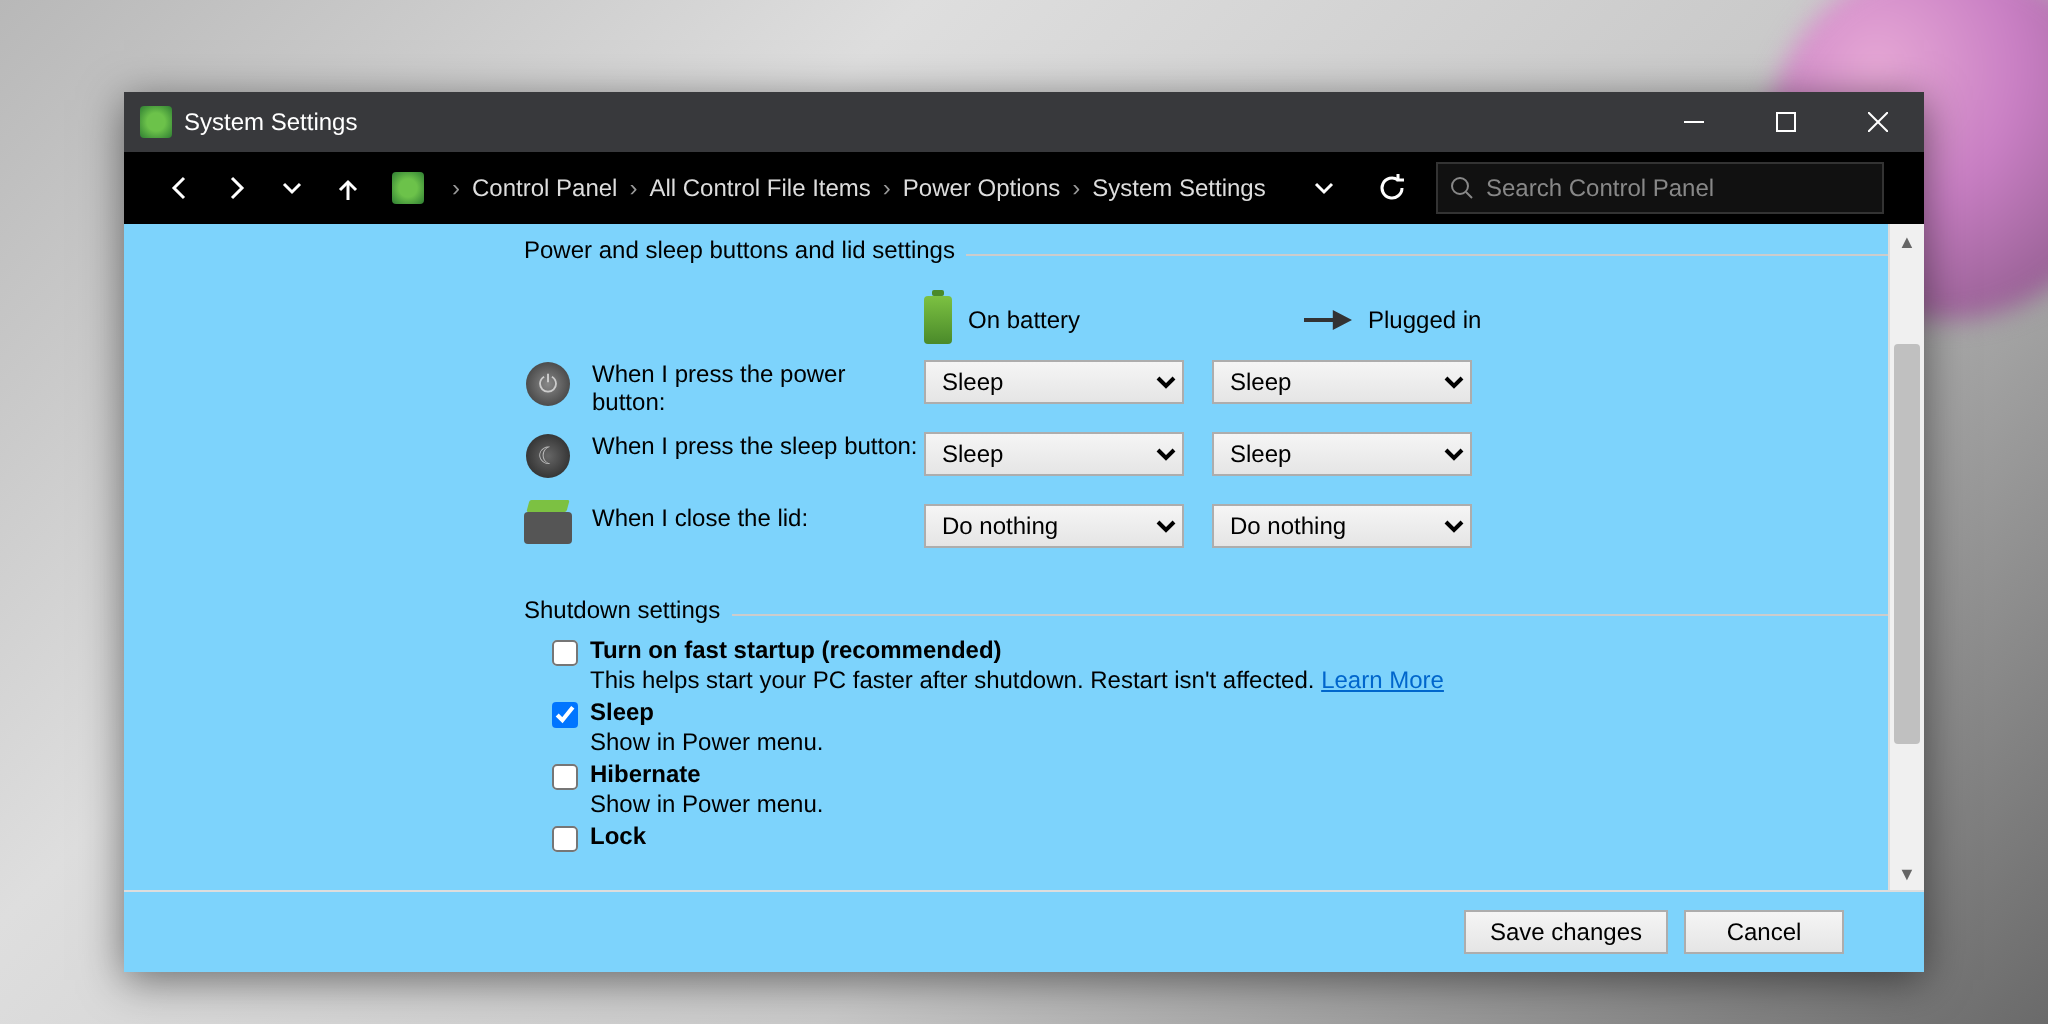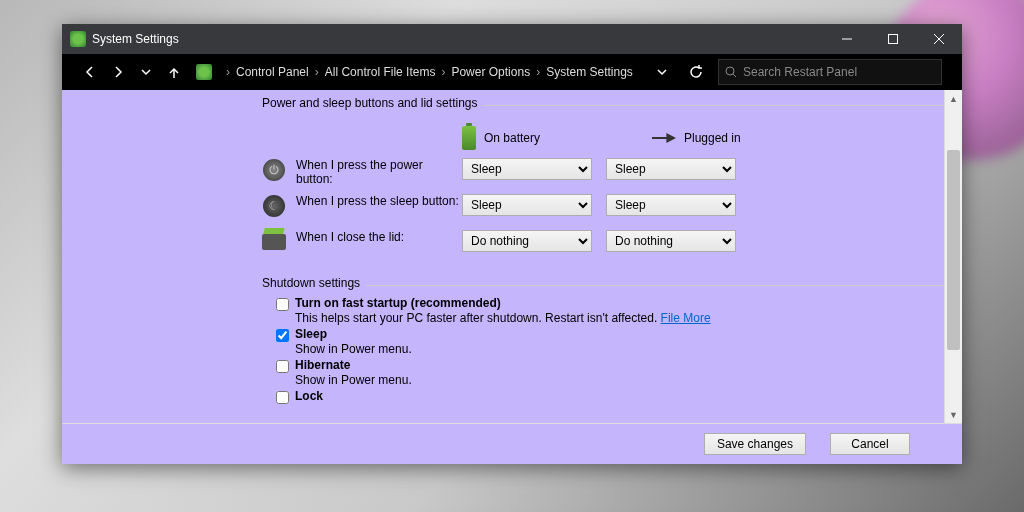--- a/index.html
+++ b/index.html
@@ -18,24 +18,24 @@
     top:-20px;
     width:180px;
     height:180px;
     background: radial-gradient(circle at 30% 30%, #e7a9d6 0%, #c97fc4 40%, #7a4f78 100%);
     border-radius:50%;
     filter:blur(6px);
   }
   .window {
     position:absolute;
     left:62px;
-    top:24px;
+    top:46px;
     width:900px;
     height:440px;
-    background:#c4b5fd;
+    background:#7dd3fc;
     box-shadow:0 4px 20px rgba(0,0,0,0.5);
     display:flex;
     flex-direction:column;
   }
   .titlebar {
     background:#38393c;
     color:#fff;
     height:30px;
     display:flex;
     align-items:center;
@@ -176,22 +176,22 @@
     border-left:1px solid #ddd;
   }
   .scrollbar .thumb{position:absolute;left:2px;right:2px;top:60px;height:200px;background:#c0c0c0;border-radius:2px;}
   .scrollbar .arr{position:absolute;left:0;right:0;height:17px;display:flex;align-items:center;justify-content:center;color:#666;font-size:9px;}
   .footer {
     border-top:1px solid #ddd;
     height:40px;
     display:flex;
     align-items:center;
     justify-content:flex-end;
-    padding-right:52px;
-    gap:24px;
+    padding-right:40px;
+    gap:8px;
   }
   .btn {
     min-width:80px;
     height:22px;
     border:1px solid #adadad;
     background:linear-gradient(#f5f5f5,#e5e5e5);
     font-family:inherit;
     font-size:12px;
     padding:0 12px;
   }
@@ -270,21 +270,21 @@
           <svg viewBox="0 0 14 14">
             <path d="M12 7a5 5 0 1 1-2-4"></path>
             <polyline points="10,0 10,3 13,3" fill="none"></polyline>
           </svg>
         </div>
       <div class="searchbox">
         <svg width="12" height="12" viewBox="0 0 12 12" stroke="#888" fill="none">
             <circle cx="5" cy="5" r="4"></circle>
             <line x1="8" y1="8" x2="11" y2="11"></line>
           </svg>
-        <span>Search Restart Panel</span>
+        <span>Search Control Panel</span>
       </div>
     </div>
   </div>
 
 
   <div class="content">
     <div class="content-inner">
 
       <div class="groupbox">
         <div class="gb-head">
@@ -335,21 +335,21 @@
         <div class="gb-head">
           <span class="groupbox-title">Shutdown settings</span>
           <span class="rule"></span>
         </div>
 
         <div class="chk-row">
           <input type="checkbox" style="">
           <span class="chk-label">Turn on fast startup (recommended)</span>
         </div>
         <div class="chk-desc">
-          <span>This helps start your PC faster after shutdown. Restart isn't affected. </span><a href="#" class="link">File More</a>
+          <span>This helps start your PC faster after shutdown. Restart isn't affected. </span><a href="#" class="link">Learn More</a>
         </div>
 
         <div class="chk-row">
           <input type="checkbox" checked="" style="">
           <span class="chk-label">Sleep</span>
         </div>
         <div class="chk-desc">Show in Power menu.</div>
 
         <div class="chk-row">
           <input type="checkbox" style="">

